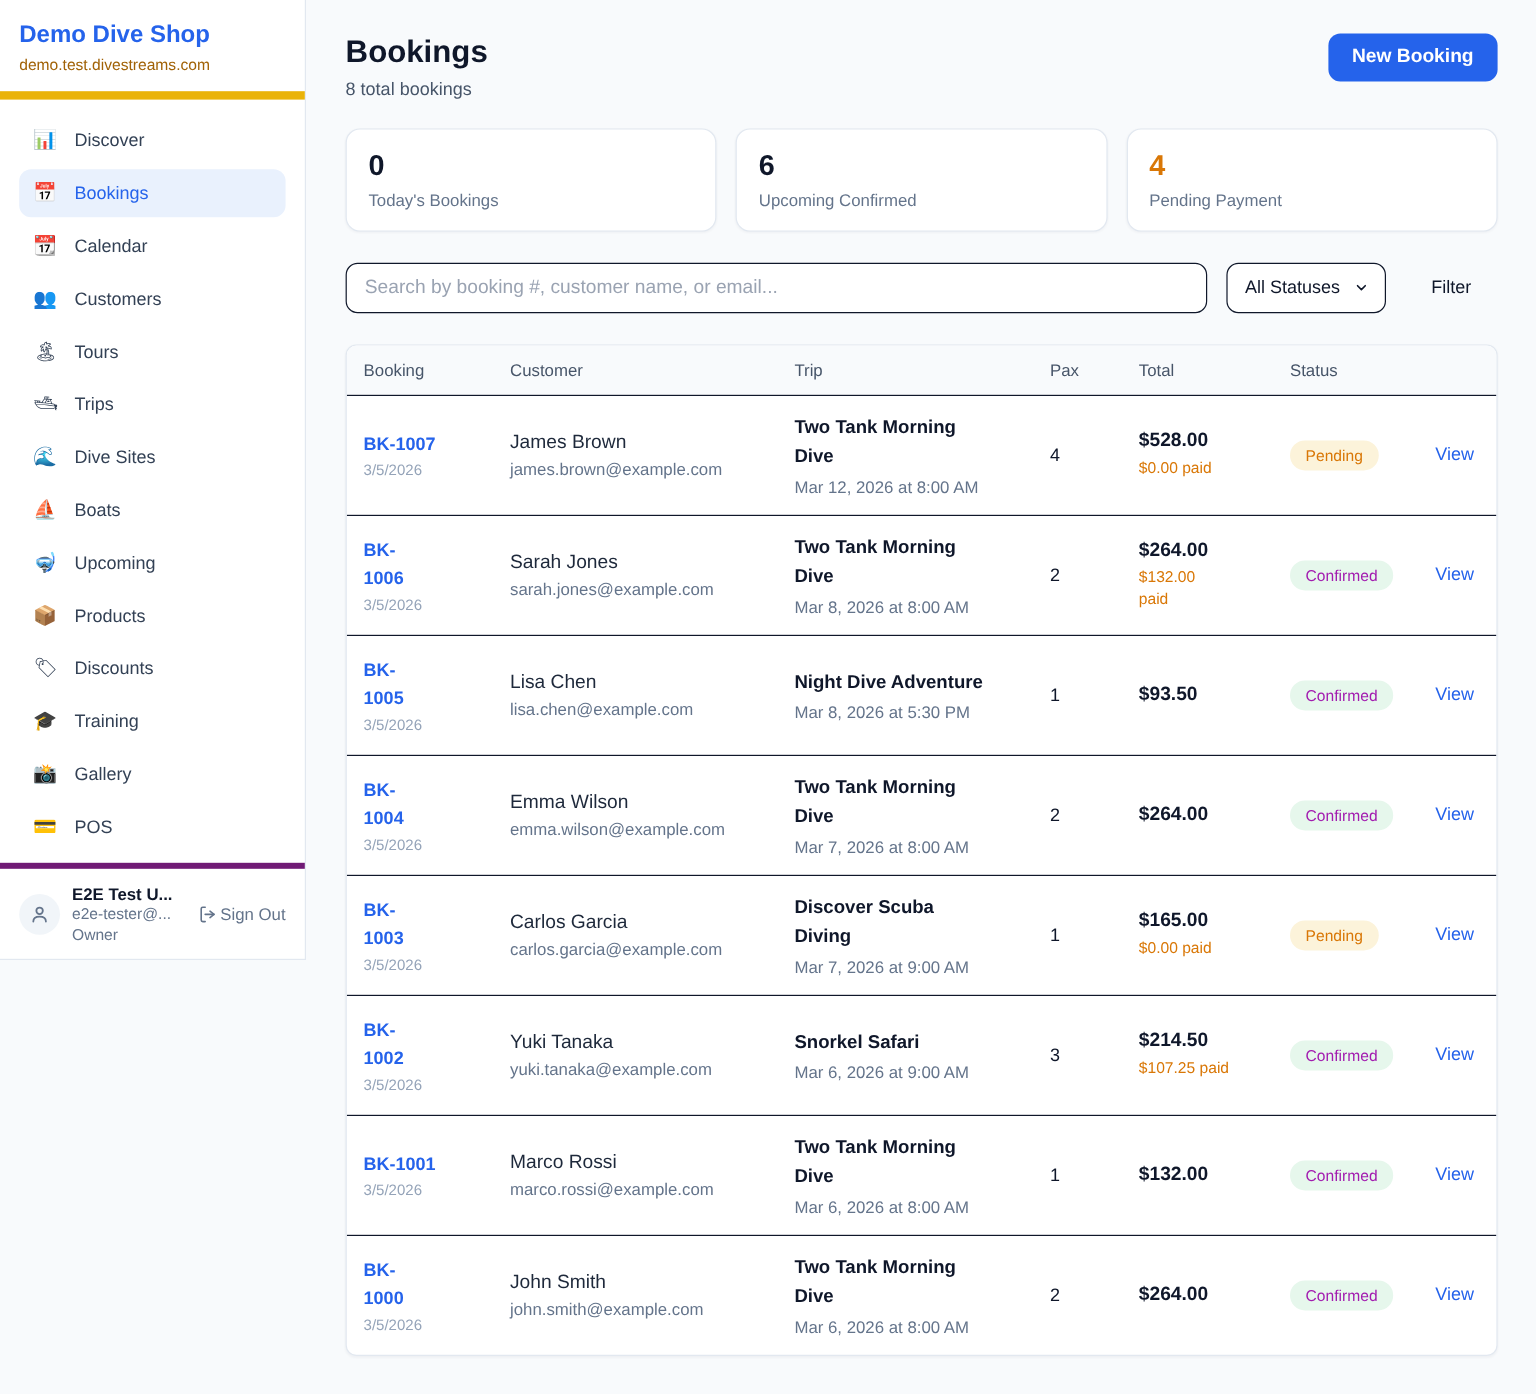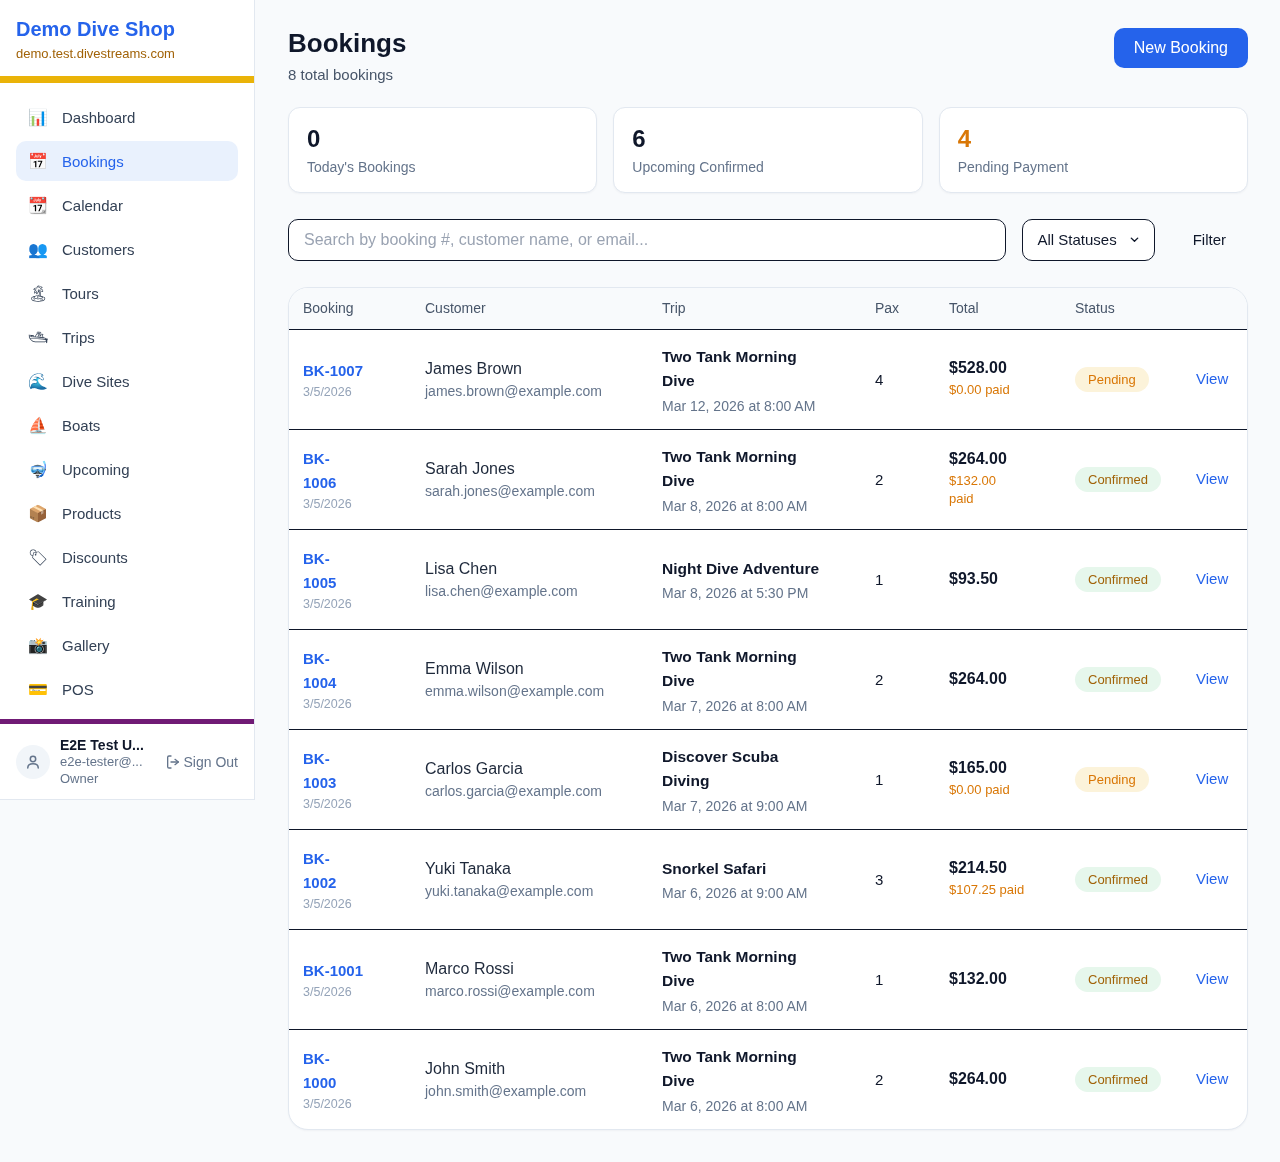--- a/index.html
+++ b/index.html
@@ -53,21 +53,21 @@
     font-family: inherit;
   }
 
   
   .main { margin-left: 255px; padding: 28px 32px 0 33px; }
   .page-header { display: flex; justify-content: space-between; align-items: flex-start; margin-bottom: 24px; }
   .page-title { font-size: 26px; font-weight: 700; color: #0f172a; margin: 0; line-height: 1.2; }
   .page-subtitle { font-size: 15px; color: #475569; margin-top: 7px; }
   .btn-primary {
     background: #2563eb; color: #ffffff; border: none; cursor: pointer;
-    border-radius: 10px; padding: 11px 20px; font-size: 16px; font-weight: 400;
+    border-radius: 10px; padding: 11px 20px; font-size: 16px; font-weight: 700;
     font-family: inherit;
   }
 
   .stats-row { display: flex; gap: 16px; margin-bottom: 26px; }
   .stat-card {
     flex: 1; background: #ffffff; border: 1px solid #e2e8f0; border-radius: 12px;
     padding: 17px 18px; box-shadow: 0 1px 2px rgba(15,23,42,0.04);
   }
   .stat-value { font-size: 24px; font-weight: 700; color: #0f172a; line-height: 1.2; }
   .stat-value.orange { color: #d97706; }
@@ -85,21 +85,21 @@
     padding: 0 14px; display: flex; align-items: center; gap: 12px;
     font-size: 15px; font-weight: 500; color: #0f172a; background: #ffffff; cursor: pointer;
   }
   .filter-btn {
     background: none; border: none; cursor: pointer; font-family: inherit;
     font-size: 15px; color: #0f172a; margin-left: 16px; margin-right: 16px;
   }
 
   
   .table-card {
-    background: #ffffff; border: 1px solid #e2e8f0; border-radius: 20px;
+    background: #ffffff; border: 1px solid #e2e8f0; border-radius: 9px;
     overflow: hidden; box-shadow: 0 1px 2px rgba(15,23,42,0.04);
   }
   .thead-row, .trow {
     display: grid;
     grid-template-columns: 122px 237px 213px 74px 126px 121px 1fr;
     align-items: center;
   }
   .thead-row { height: 41px; background: #f8fafc; color: #475569; font-size: 14px; font-weight: 500; }
   .cell { padding: 0 8px 0 14px; }
   .trow { border-top: 1px solid #0f172a; min-height: 100px; padding: 12px 0; }
@@ -109,36 +109,36 @@
   .cust-name { font-size: 16px; color: #1e293b; font-weight: 500; }
   .cust-email { font-size: 14px; color: #64748b; margin-top: 5px; }
   .trip-name { font-size: 15.5px; color: #0f172a; font-weight: 600; line-height: 1.55; }
   .trip-date { font-size: 14px; color: #64748b; margin-top: 4px; }
   .c-pax { font-size: 15px; color: #0f172a; }
   .total-amount { font-size: 16px; font-weight: 600; color: #0f172a; }
   .paid-amount { font-size: 13px; color: #d97706; margin-top: 4px; line-height: 1.45; }
   .paid-amount:empty { display: none; }
   .badge { display: inline-block; padding: 5px 13px; border-radius: 999px; font-size: 13px; }
   .badge-pending { background: #fcf3da; color: #d97706; }
-  .badge-confirmed { background: #e6f7ec; color: #a16207; }
+  .badge-confirmed { background: #e6f7ec; color: #a21caf; }
   .view-link { color: #2563eb; font-size: 15px; font-weight: 500; text-decoration: none; cursor: pointer; }
   svg { display: block; }
 </style>
 </head>
 <body>
 
 <aside class="sidebar">
   <div class="sidebar-header">
     <div class="shop-name">Demo Dive Shop</div>
     <div class="shop-domain">demo.test.divestreams.com</div>
   </div>
   <nav class="nav">
     <div class="nav-item">
       <span class="nav-icon">📊</span>
-      <span>Dashboard</span>
+      <span>Discover</span>
     </div>
     <div class="nav-item active">
       <span class="nav-icon">📅</span>
       <span>Bookings</span>
     </div>
     <div class="nav-item">
       <span class="nav-icon">📆</span>
       <span>Calendar</span>
     </div>
     <div class="nav-item">

